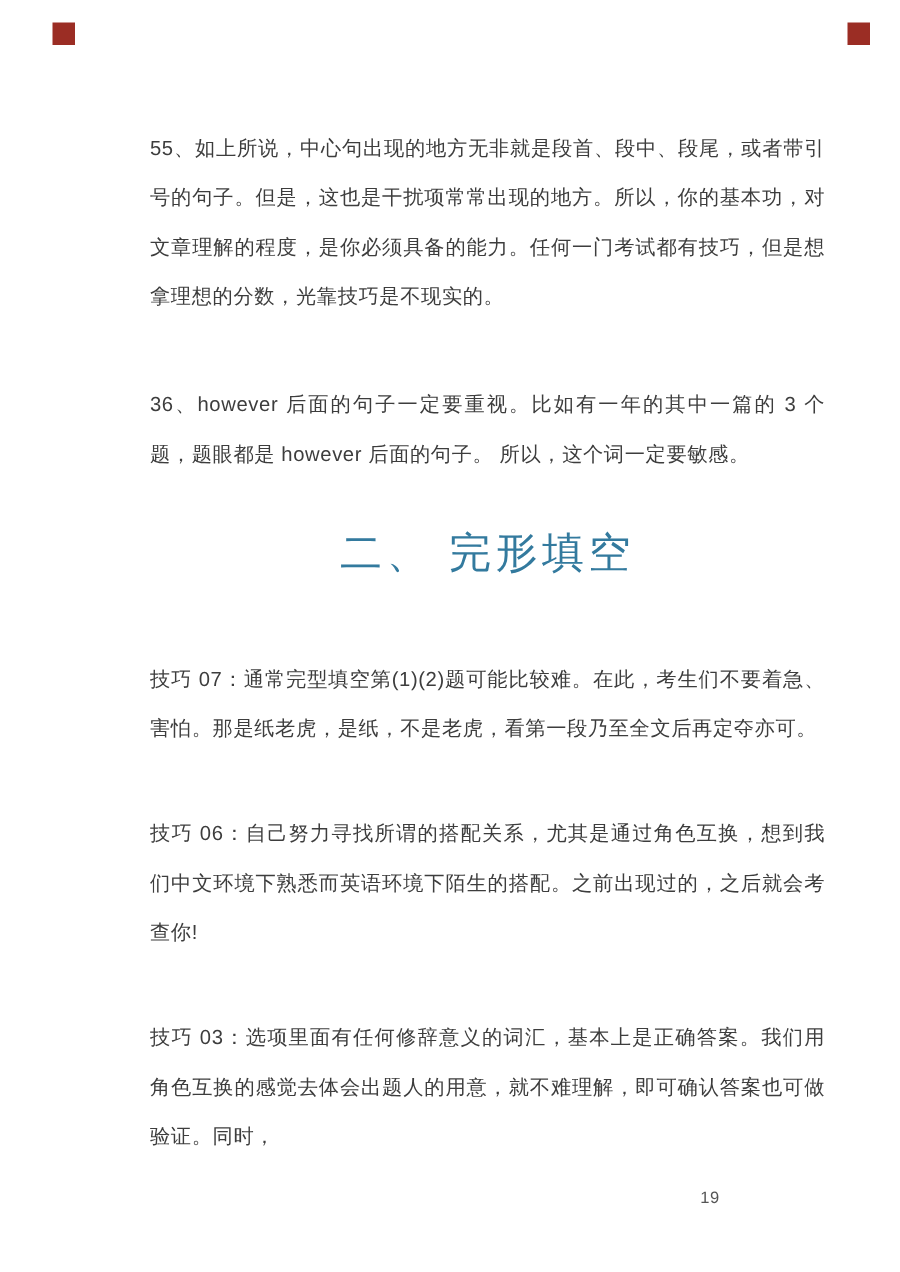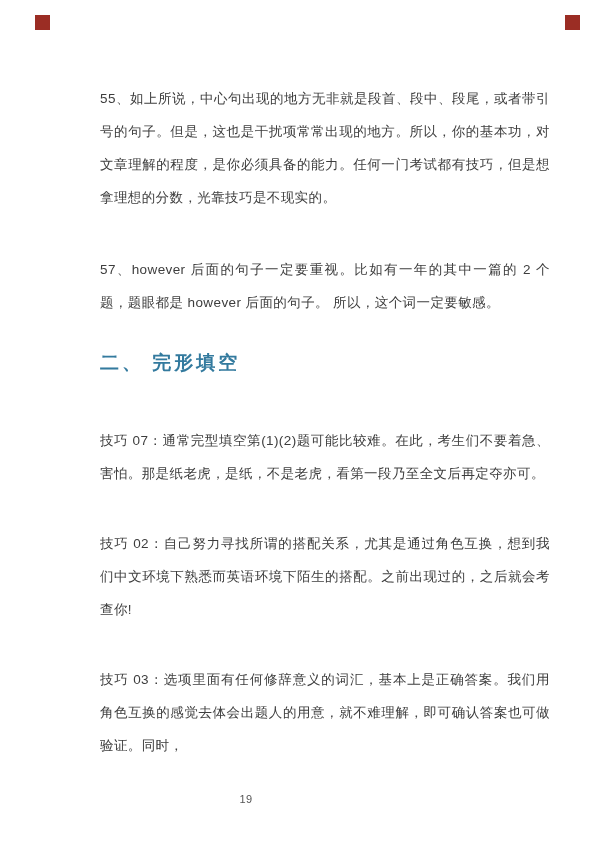--- a/index.html
+++ b/index.html
@@ -34,59 +34,60 @@
     color: #3d3d3d;
     text-align: justify;
     letter-spacing: 0.4px;
   }
   .para.p55 { margin-bottom: 31px; }
   .para.p56 { margin-bottom: 26px; }
   .para.p57 { margin-bottom: 0; }
   .section-heading {
     margin-top: 23px;
     margin-bottom: 40px;
-    font-size: 19px;
-    font-weight: bold;
+    text-align: center;
+    font-size: 28px;
+    font-weight: normal;
     letter-spacing: 3px;
   }
   .para.tip1 { margin-bottom: 29px; }
   .para.tip2 { margin-bottom: 29px; }
   .para.tip3 { margin-bottom: 0; }
   .page-number {
     position: absolute;
     top: 781px;
     left: 0;
     width: 476px;
-    text-align: center;
+    text-align: right;
     font-size: 11px;
     color: #555555;
     letter-spacing: 0.5px;
   }
 </style>
 </head>
 <body>
 
 <div class="page">
 
   <div class="corner-mark left" style="background-color: rgb(155, 45, 36);"></div>
 
   <div class="corner-mark right" style="background-color: rgb(155, 45, 36);"></div>
 
   <div class="content">
 
     <p class="para p55">55、如上所说，中心句出现的地方无非就是段首、段中、段尾，或者带引号的句子。但是，这也是干扰项常常出现的地方。所以，你的基本功，对文章理解的程度，是你必须具备的能力。任何一门考试都有技巧，但是想拿理想的分数，光靠技巧是不现实的。</p>
 
 
-    <p class="para p57">57、however 后面的句子一定要重视。比如有一年的其中一篇的 2 个题，题眼都是 however 后面的句子。  所以，这个词一定要敏感。</p>
+    <p class="para p57">36、however 后面的句子一定要重视。比如有一年的其中一篇的 3 个题，题眼都是 however 后面的句子。  所以，这个词一定要敏感。</p>
 
     <h2 class="section-heading" style="color: rgb(51, 122, 158);">二、 完形填空</h2>
 
     <p class="para tip1">技巧 07：通常完型填空第(1)(2)题可能比较难。在此，考生们不要着急、害怕。那是纸老虎，是纸，不是老虎，看第一段乃至全文后再定夺亦可。</p>
 
-    <p class="para tip2">技巧 02：自己努力寻找所谓的搭配关系，尤其是通过角色互换，想到我们中文环境下熟悉而英语环境下陌生的搭配。之前出现过的，之后就会考查你!</p>
+    <p class="para tip2">技巧 06：自己努力寻找所谓的搭配关系，尤其是通过角色互换，想到我们中文环境下熟悉而英语环境下陌生的搭配。之前出现过的，之后就会考查你!</p>
 
     <p class="para tip3">技巧 03：选项里面有任何修辞意义的词汇，基本上是正确答案。我们用角色互换的感觉去体会出题人的用意，就不难理解，即可确认答案也可做验证。同时，</p>
 
   </div>
 
   <div class="page-number">19</div>
 
 </div>
 
 </body></html>

